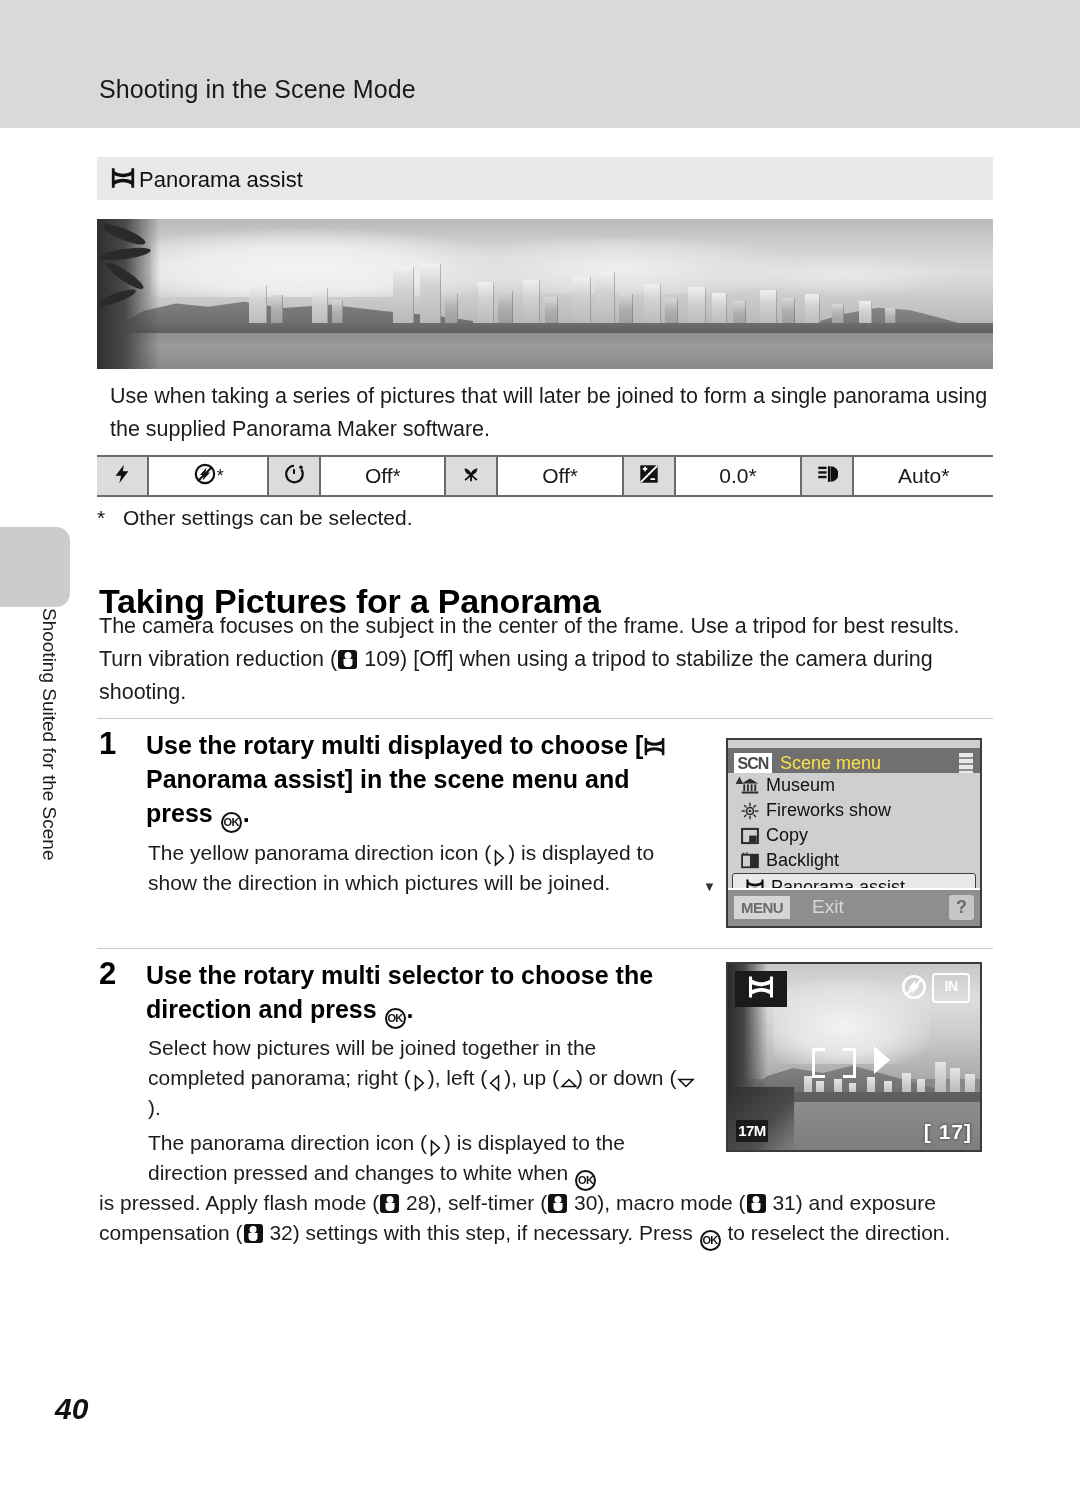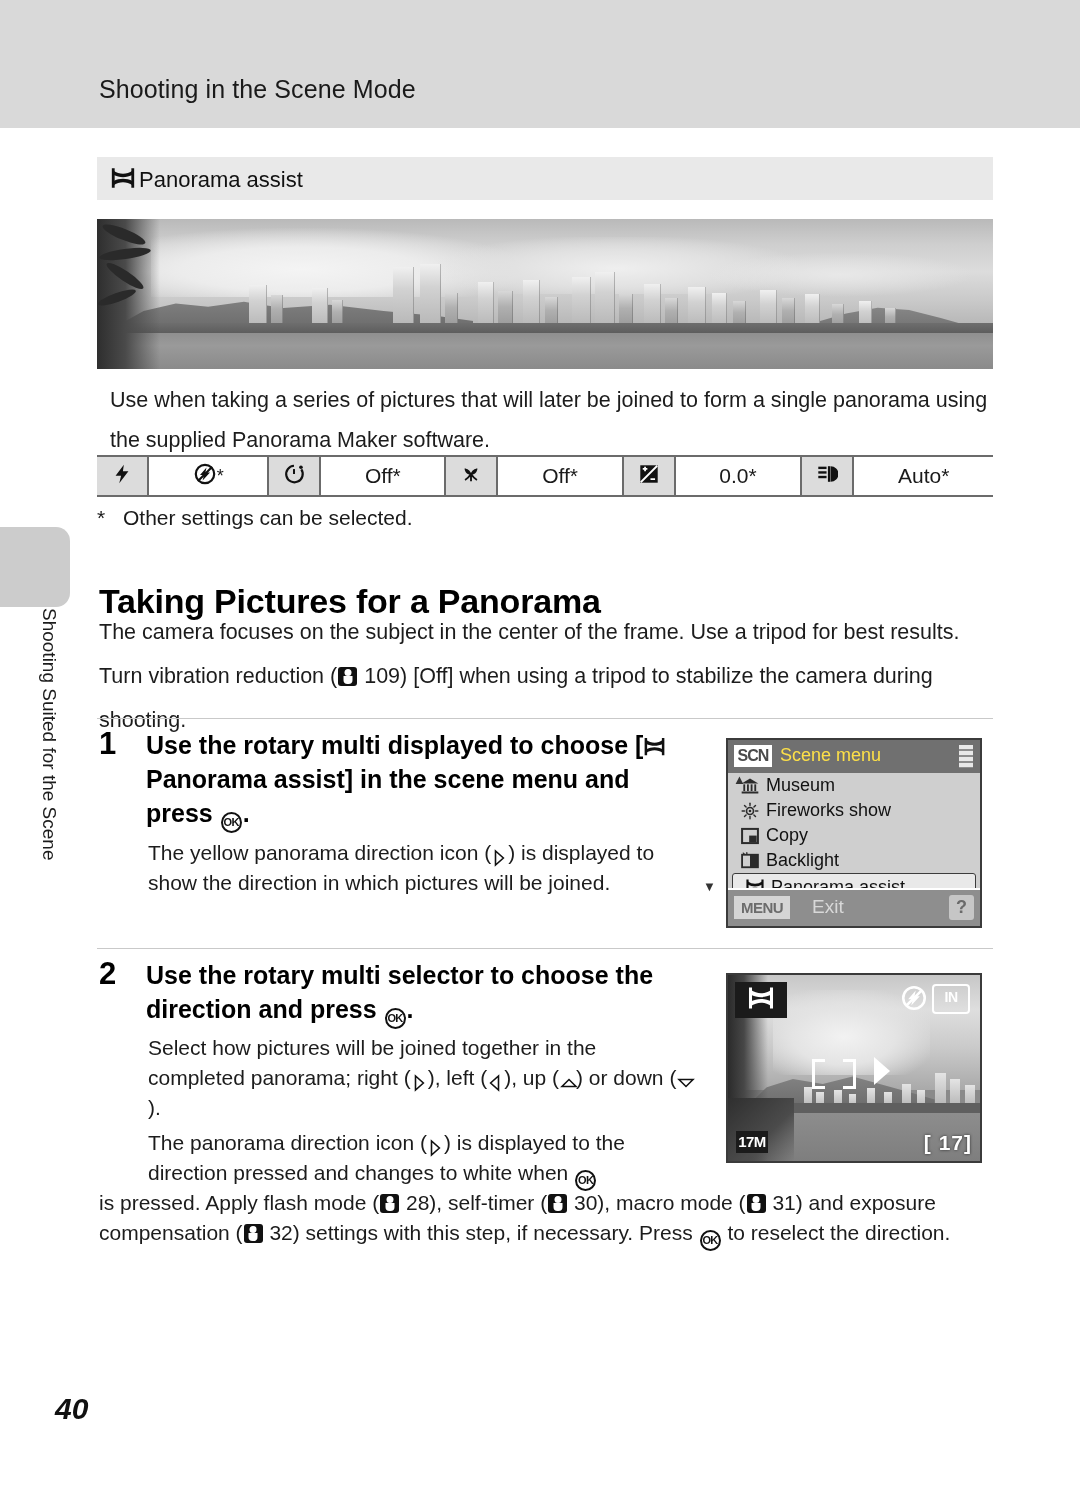--- a/index.html
+++ b/index.html
@@ -107,21 +107,21 @@
   }
   .shoreline{
     position:absolute;left:0;bottom:20%;width:100%;height:3%;
     background:linear-gradient(180deg,#d9d9d9,#b5b5b5);
     opacity:.85;
   }
 
   
   .desc{
     position:absolute;left:110px;top:380px;width:878px;
-    font-size:21.5px;line-height:40px;color:#1c1c1c;
+    font-size:21.5px;line-height:33px;color:#1c1c1c;
   }
 
   
   .settings{
     position:absolute;left:97px;top:455px;width:896px;height:42px;
     display:flex;border-top:2px solid #6b6b6b;border-bottom:2px solid #6b6b6b;
     box-sizing:border-box;
   }
   .settings .cell{
     display:flex;align-items:center;justify-content:center;
@@ -142,21 +142,21 @@
 
   
   .h2{
     position:absolute;left:99px;top:565px;
     font-size:34px;font-weight:bold;color:#000;
     letter-spacing:-.2px;
     margin-top:17px;
   }
   .lead{
     position:absolute;left:99px;top:610px;width:890px;
-    font-size:21.5px;line-height:44px;color:#1c1c1c;
+    font-size:21.5px;line-height:33px;color:#1c1c1c;
   }
 
   
   .rule{
     position:absolute;left:97px;width:896px;height:1px;background:#c9c9c9;
   }
   .step-num{
     position:absolute;font-size:31px;font-weight:bold;color:#000;
   }
   .step-title{
@@ -193,21 +193,21 @@
 
   
   .lcd{
     position:absolute;
     border:2px solid #3b3b3b;
     background:#cfcfcf;
     box-sizing:border-box;
   }
   .lcd-menu{left:726px;top:738px;width:256px;height:190px;}
   .lcd-head{
-    position:absolute;left:0;top:0;right:0;height:33px;background:#707070;
+    position:absolute;left:0;top:8px;right:0;height:33px;background:#707070;
   }
   .scn-badge{
     position:absolute;left:6px;top:5px;width:38px;height:22px;
     background:#ffffff;color:#4a4a4a;
     font-size:16px;font-weight:bold;line-height:22px;text-align:center;
     letter-spacing:-1px;
   }
   .lcd-head .ht{
     position:absolute;left:52px;top:5px;
     font-size:18px;color:#fde047;
@@ -248,21 +248,21 @@
   .lcd-foot .ft{
     position:absolute;left:68px;top:6px;font-size:19px;color:#d8d8d8;margin-left:16px;
   }
   .qmark{
     position:absolute;right:6px;top:5px;width:25px;height:25px;
     background:#c6c6c6;color:#6a6a6a;border-radius:3px;
     font-size:18px;font-weight:bold;line-height:25px;text-align:center;
   }
 
   
-  .lcd-live{left:726px;top:962px;width:256px;height:190px;overflow:hidden;background:#8a8a8a;margin-top:11px;}
+  .lcd-live{left:726px;top:962px;width:256px;height:190px;overflow:hidden;background:#8a8a8a;}
   .lv-photo{position:absolute;inset:0;}
   .lv-sky{
     position:absolute;left:0;top:0;width:100%;height:62%;
     background:linear-gradient(180deg,#c7c7c7 0%,#dedede 30%,#cbcbcb 62%,#a9a9a9 100%);
   }
   .lv-cloud{
     position:absolute;left:18%;top:8%;width:62%;height:46%;
     background:radial-gradient(ellipse at 45% 55%,#f2f2f2 0%,#e4e4e4 42%,rgba(225,225,225,0) 78%);
   }
   .lv-mtn{

